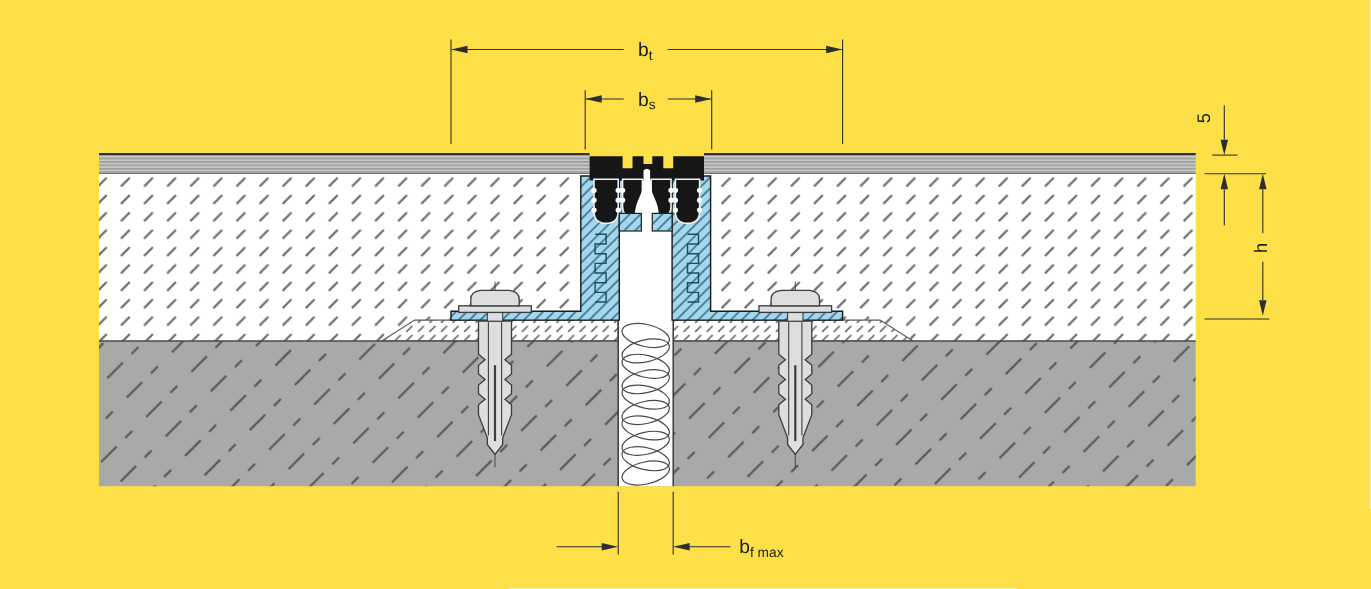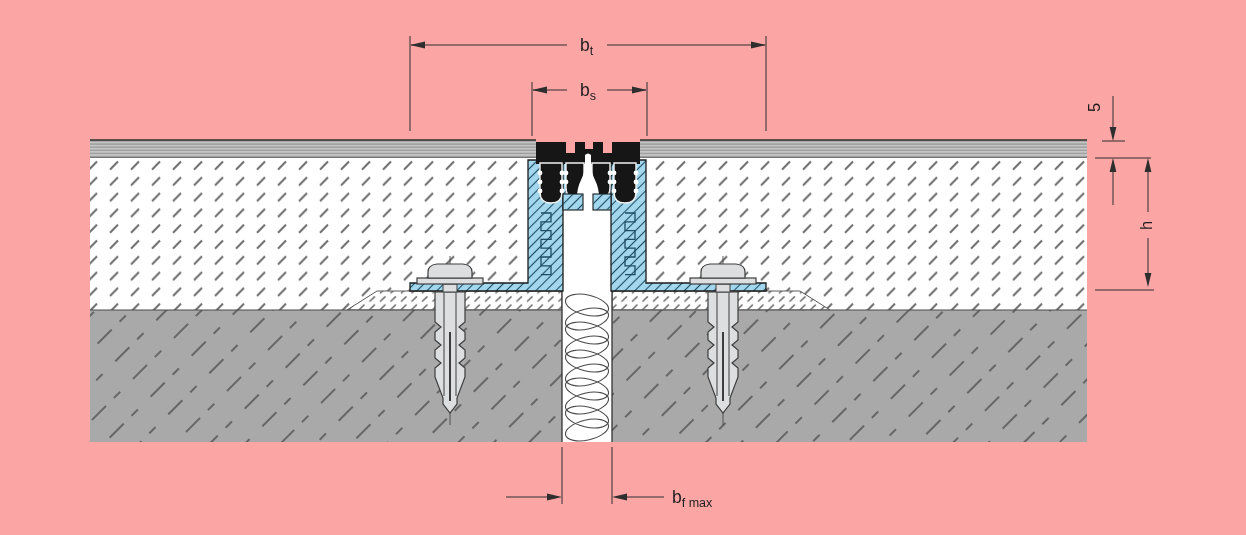--- a/index.html
+++ b/index.html
@@ -1,16 +1,16 @@
 <!DOCTYPE html>
 <html><head>
 <meta charset="utf-8">
 <style>
   html,body{margin:0;padding:0;background:#ffffff;}
-  .stage{position:relative;width:1246px;height:535px;background:#fca5a5;overflow:hidden;
+  .stage{position:relative;width:1246px;height:535px;background:#fde047;overflow:hidden;
          font-family:"Liberation Sans", sans-serif;}
   svg{display:block;}
   text{font-family:"Liberation Sans", sans-serif;fill:#1d1d1d;}
   .dim{stroke:#2e2e2e;stroke-width:1;fill:none;}
   .arr{fill:#2e2e2e;stroke:none;}
   .outl{fill:none;stroke:#1b1b1b;stroke-width:1.3;}
 </style>
 </head>
 <body>
 

